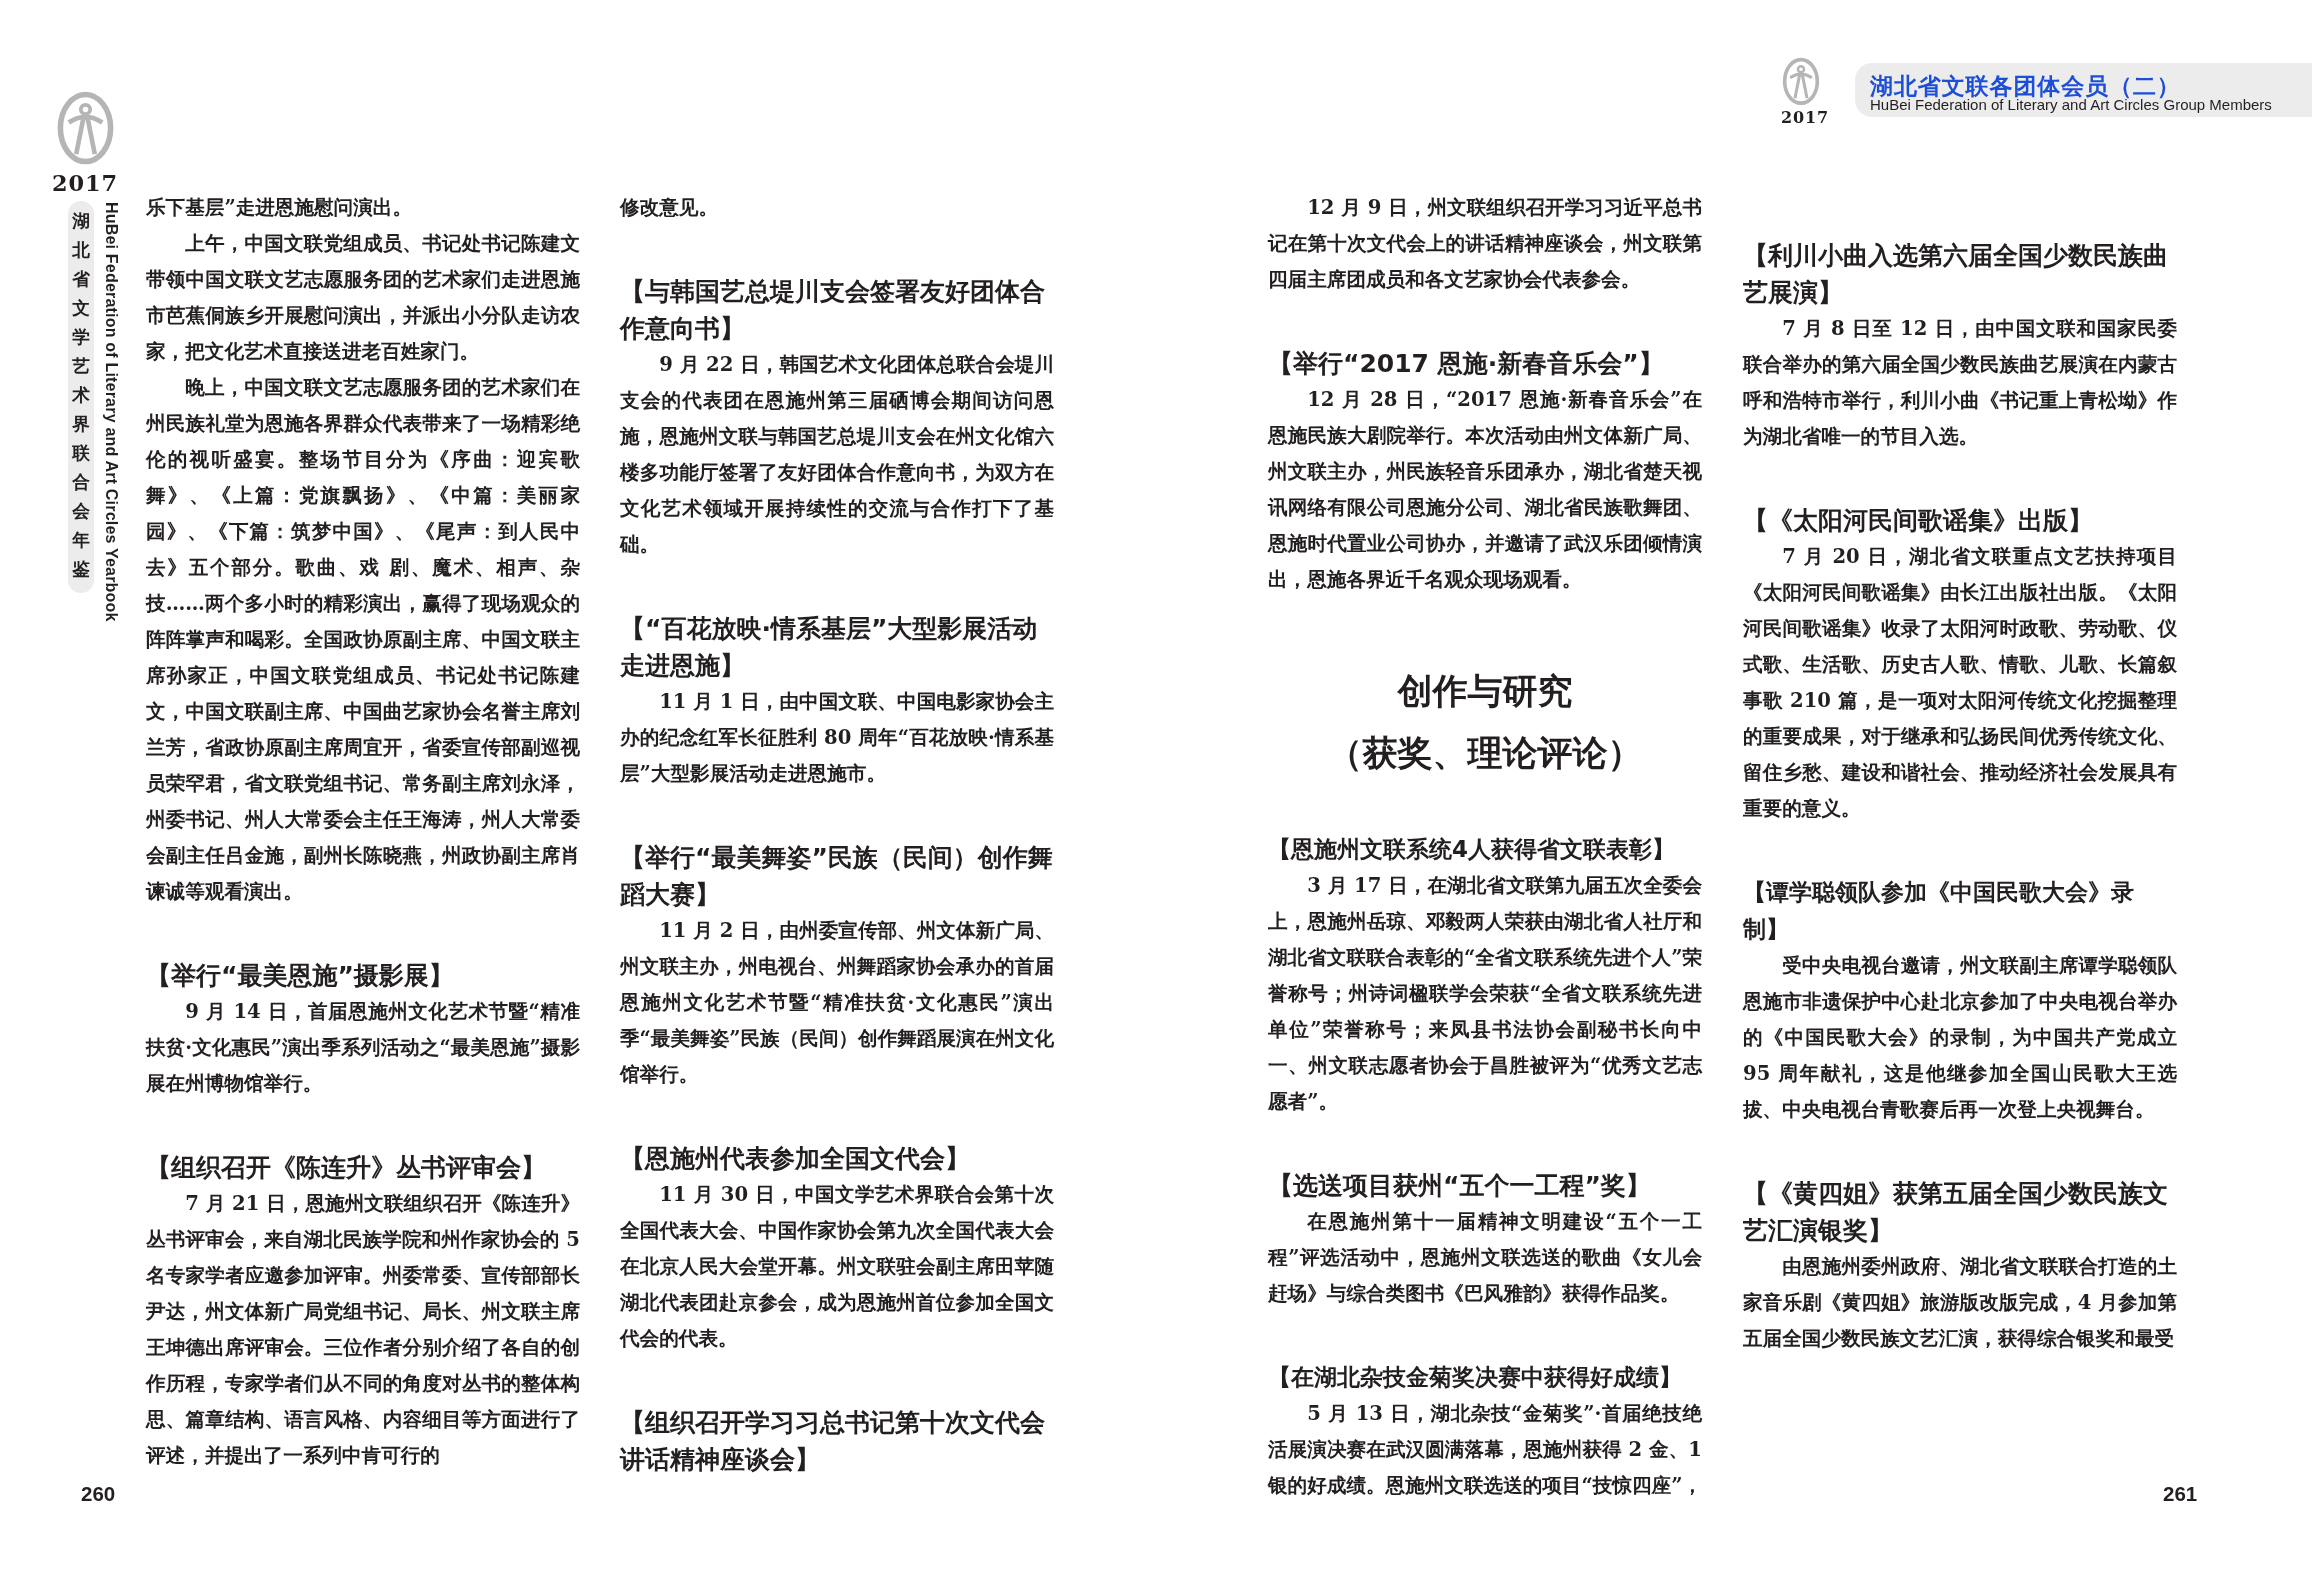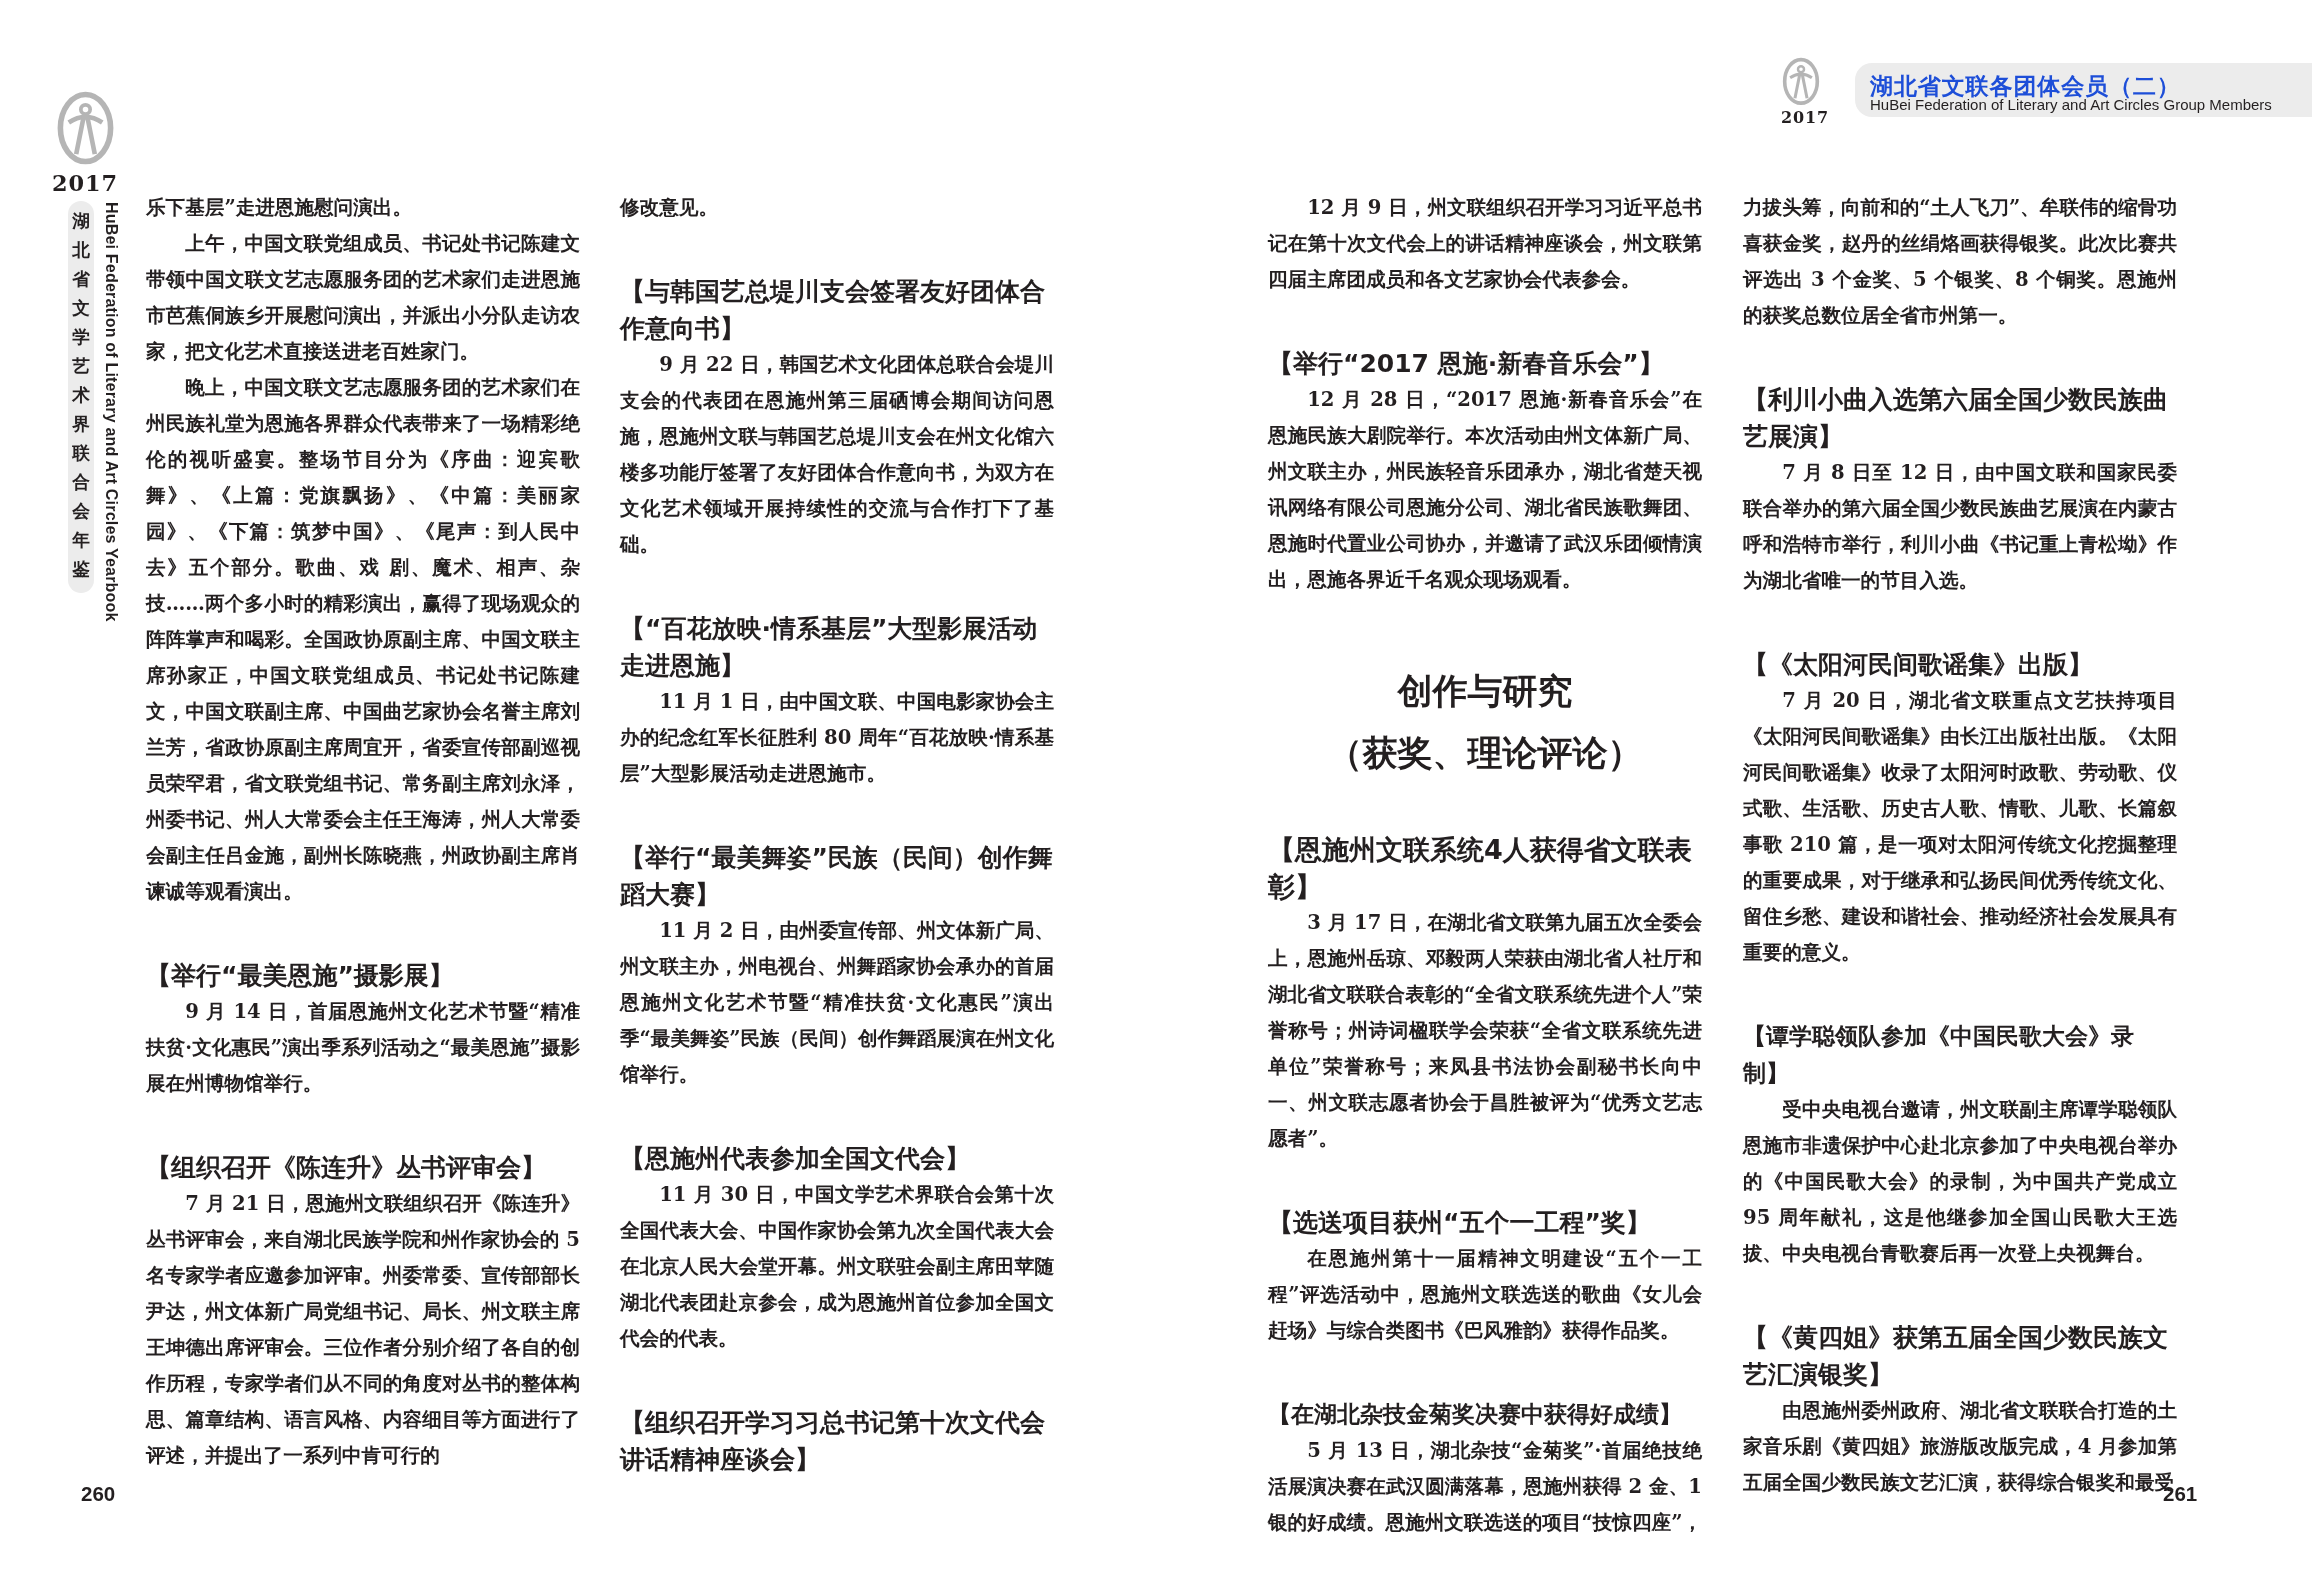--- a/index.html
+++ b/index.html
@@ -84,32 +84,31 @@
 
 <div class="col" style="left:1268px;">
   <p class="p indent">12 月 9 日，州文联组织召开学习习近平总书记在第十次文代会上的讲话精神座谈会，州文联第四届主席团成员和各文艺家协会代表参会。</p>
   <div class="gap"></div>
   <p class="h">【举行“2017 恩施·新春音乐会”】</p>
   <p class="p indent">12 月 28 日，“2017 恩施·新春音乐会”在恩施民族大剧院举行。本次活动由州文体新广局、州文联主办，州民族轻音乐团承办，湖北省楚天视讯网络有限公司恩施分公司、湖北省民族歌舞团、恩施时代置业公司协办，并邀请了武汉乐团倾情演出，恩施各界近千名观众现场观看。</p>
   <div style="height:56px;"></div>
   <p class="section-title">创作与研究</p>
   <p class="section-title">（获奖、理论评论）</p>
   <div style="height:41px;"></div>
-  <p class="h" style="font-size:27px;">【恩施州文联系统4人获得省文联表彰】</p>
+  <p class="h" style="font-size:23px;">【恩施州文联系统4人获得省文联表彰】</p>
   <p class="p indent">3 月 17 日，在湖北省文联第九届五次全委会上，恩施州岳琼、邓毅两人荣获由湖北省人社厅和湖北省文联联合表彰的“全省文联系统先进个人”荣誉称号；州诗词楹联学会荣获“全省文联系统先进单位”荣誉称号；来凤县书法协会副秘书长向中一、州文联志愿者协会于昌胜被评为“优秀文艺志愿者”。</p>
   <div class="gap"></div>
   <p class="h">【选送项目获州“五个一工程”奖】</p>
   <p class="p indent">在恩施州第十一届精神文明建设“五个一工程”评选活动中，恩施州文联选送的歌曲《女儿会赶场》与综合类图书《巴风雅韵》获得作品奖。</p>
   <div class="gap"></div>
   <p class="h" style="font-size:23px;">【在湖北杂技金菊奖决赛中获得好成绩】</p>
   <p class="p indent">5 月 13 日，湖北杂技“金菊奖”·首届绝技绝活展演决赛在武汉圆满落幕，恩施州获得 2 金、1 银的好成绩。恩施州文联选送的项目“技惊四座”，</p>
 </div>
 
 <div class="col" style="left:1743px;">
-  <p class="p">力拔头筹，向前和的“土人飞刀”、牟联伟的缩骨功喜获金奖，赵丹的丝绢烙画获得银奖。此次比赛共评选出 3 个金奖、5 个银奖、8 个铜奖。恩施州的获奖总数位居全省市州第一。</p>
   <div class="gap"></div>
   <p class="h">【利川小曲入选第六届全国少数民族曲艺展演】</p>
   <p class="p indent">7 月 8 日至 12 日，由中国文联和国家民委联合举办的第六届全国少数民族曲艺展演在内蒙古呼和浩特市举行，利川小曲《书记重上青松坳》作为湖北省唯一的节目入选。</p>
   <div class="gap"></div>
   <p class="h">【《太阳河民间歌谣集》出版】</p>
   <p class="p indent">7 月 20 日，湖北省文联重点文艺扶持项目《太阳河民间歌谣集》由长江出版社出版。《太阳河民间歌谣集》收录了太阳河时政歌、劳动歌、仪式歌、生活歌、历史古人歌、情歌、儿歌、长篇叙事歌 210 篇，是一项对太阳河传统文化挖掘整理的重要成果，对于继承和弘扬民间优秀传统文化、留住乡愁、建设和谐社会、推动经济社会发展具有重要的意义。</p>
   <div class="gap"></div>
   <p class="h" style="font-size:23px;">【谭学聪领队参加《中国民歌大会》录制】</p>
   <p class="p indent">受中央电视台邀请，州文联副主席谭学聪领队恩施市非遗保护中心赴北京参加了中央电视台举办的《中国民歌大会》的录制，为中国共产党成立 95 周年献礼，这是他继参加全国山民歌大王选拔、中央电视台青歌赛后再一次登上央视舞台。</p>
   <div class="gap"></div>

